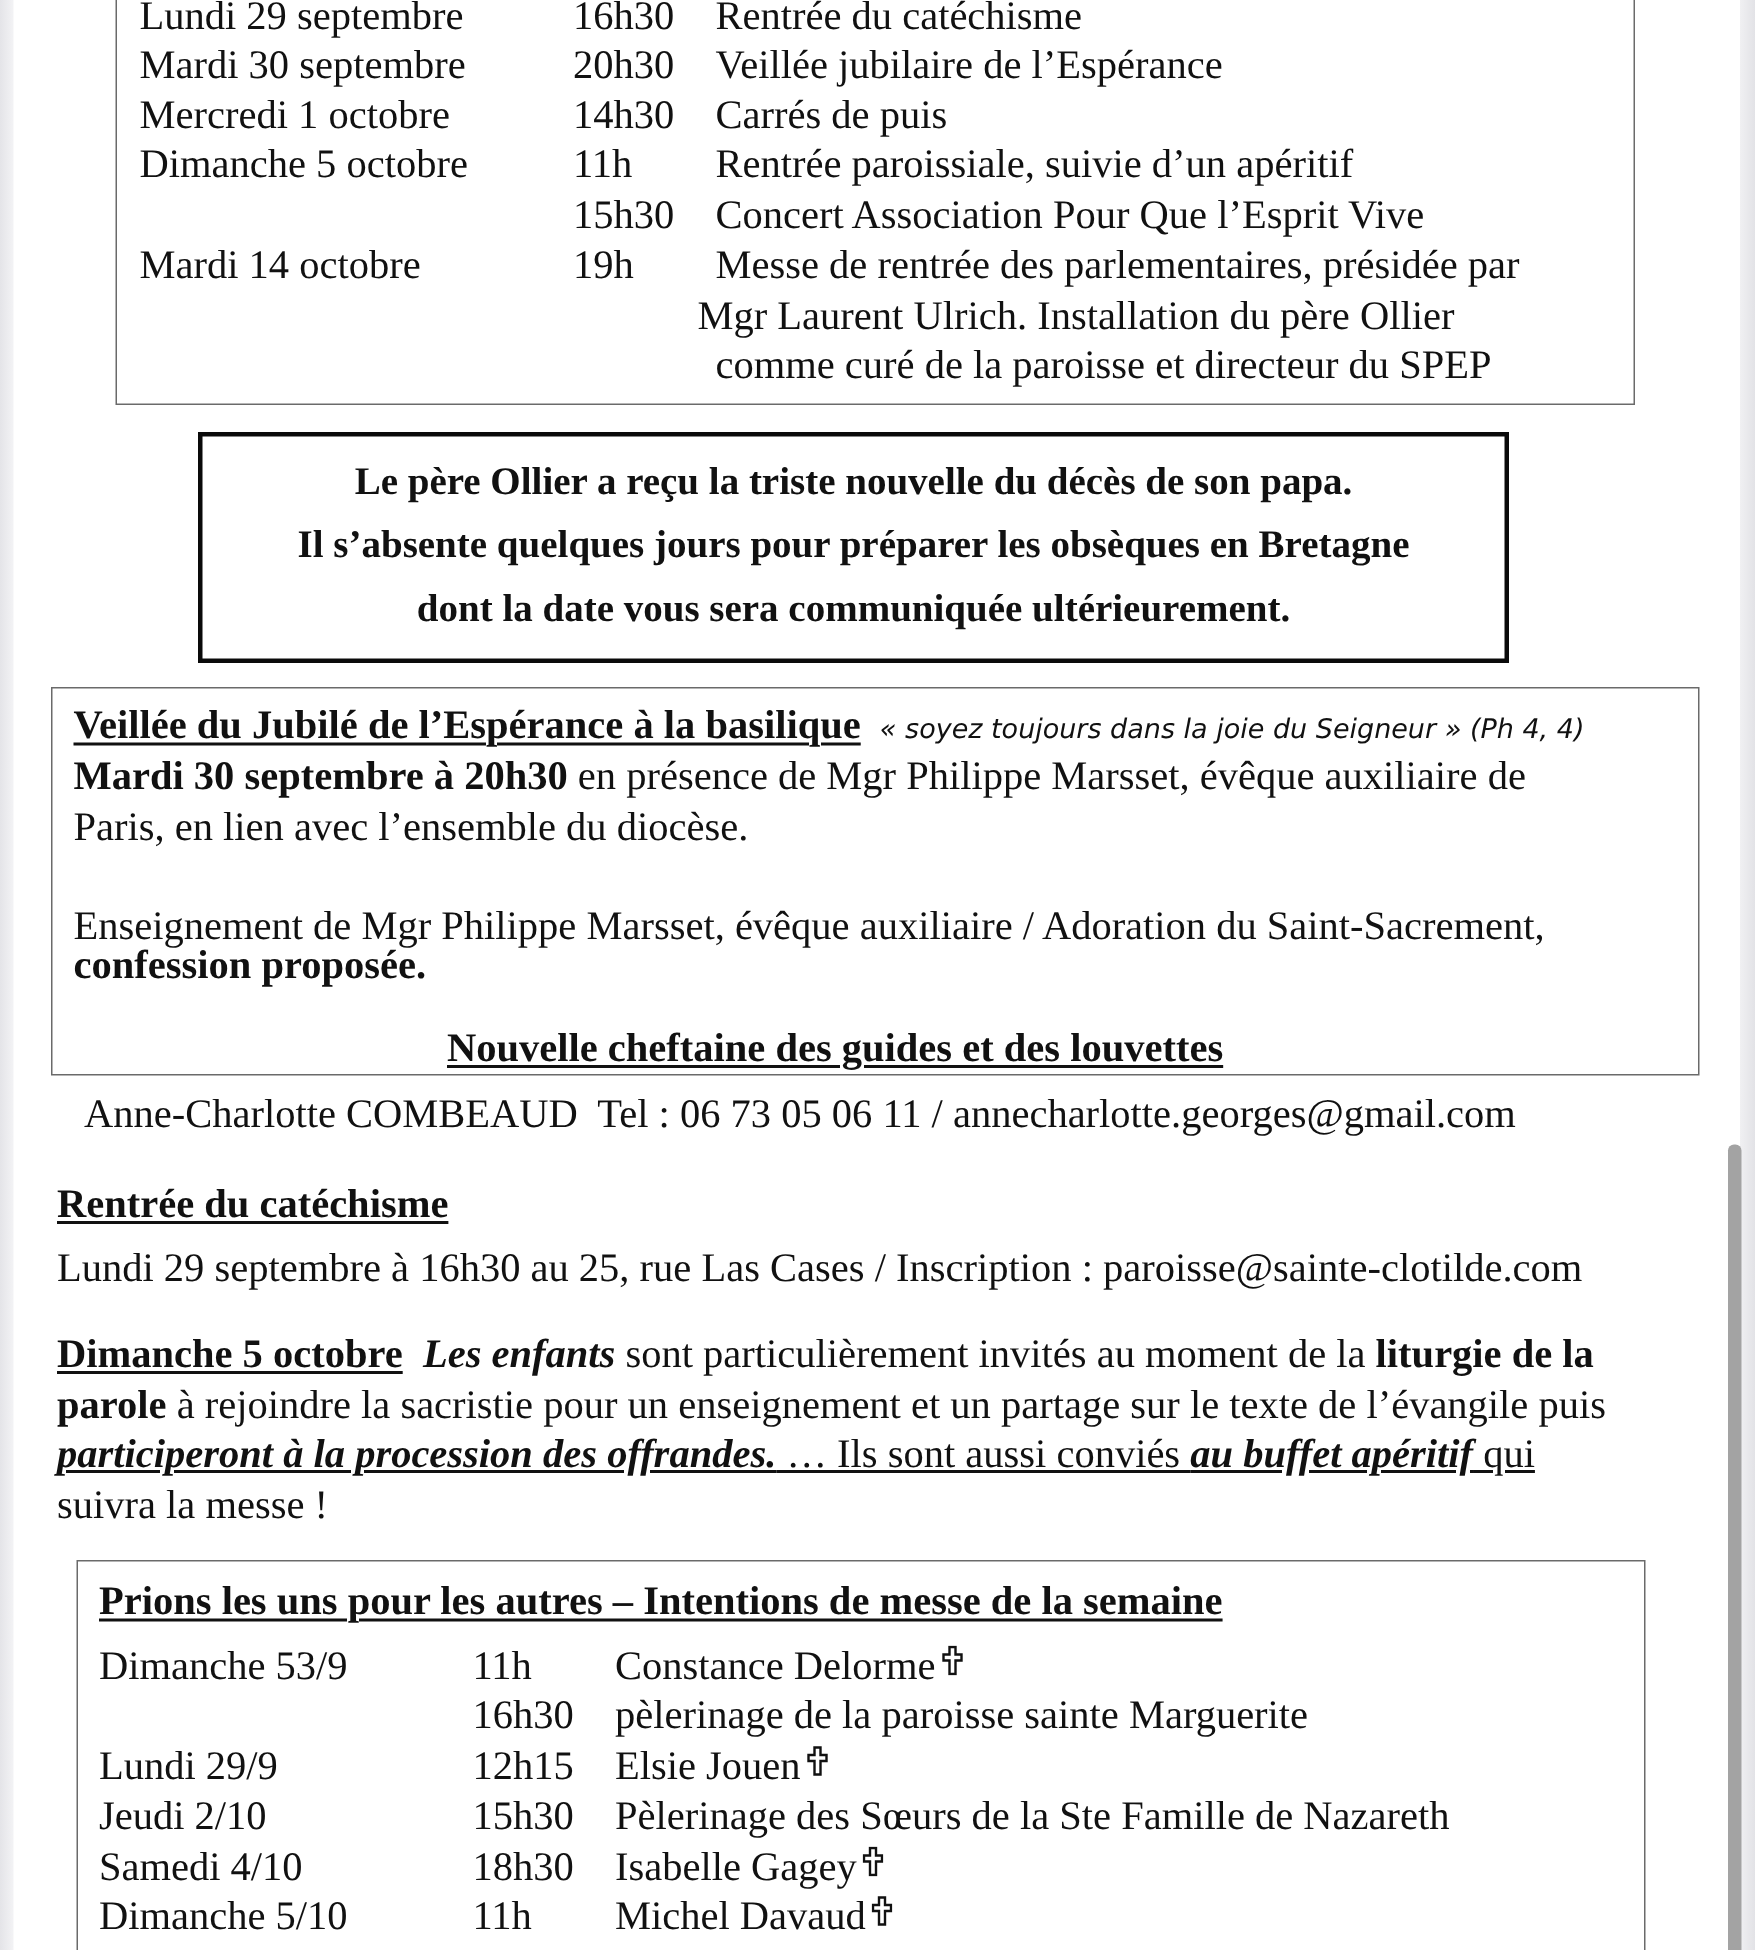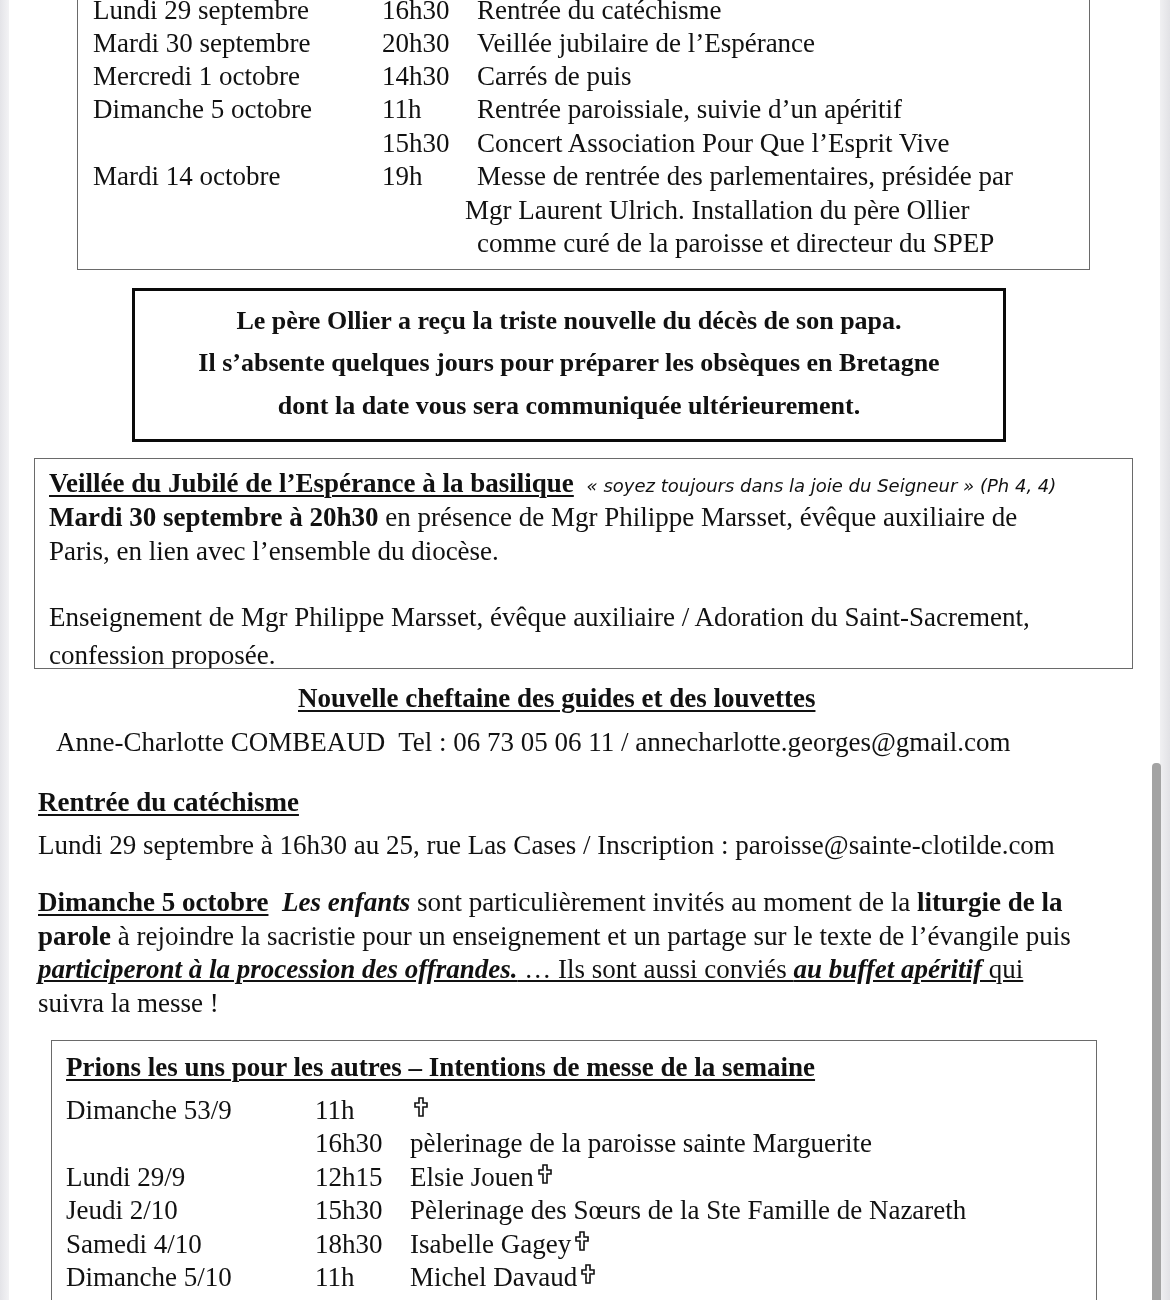--- a/index.html
+++ b/index.html
@@ -82,31 +82,31 @@
     <span class="c3" style="left:384px">comme curé de la paroisse et directeur du SPEP</span>
   </div>
 </div>
 
 <div class="box thick" style="left:132px; top:288px; width:874px; height:154px;">
   <div class="alert-line" style="top:15px;">Le père Ollier a reçu la triste nouvelle du décès de son papa.</div>
   <div class="alert-line" style="top:57px;">Il s’absente quelques jours pour préparer les obsèques en Bretagne</div>
   <div class="alert-line" style="top:100px;">dont la date vous sera communiquée ultérieurement.</div>
 </div>
 
-<div class="box thin" style="left:34px; top:458px; width:1099px; height:211px; overflow:hidden;">
+<div class="box thin" style="left:34px; top:458px; width:1099px; height:259px; overflow:hidden;">
   <div class="para" style="left:14px; top:8px;">
     <span class="b u">Veillée du Jubilé de l’Espérance à la basilique</span>
     <span class="quote" style="margin-left:6px;">« soyez toujours dans la joie du Seigneur » (Ph 4, 4)</span>
   </div>
   <div class="para" style="left:14px; top:42px;">
     <span class="b">Mardi 30 septembre à 20h30</span><span> en présence de Mgr Philippe Marsset, évêque auxiliaire de</span>
   </div>
   <div class="para" style="left:14px; top:76px;">Paris, en lien avec l’ensemble du diocèse.</div>
   <div class="para" style="left:14px; top:142px;">Enseignement de Mgr Philippe Marsset, évêque auxiliaire / Adoration du Saint-Sacrement,</div>
-  <div class="para" style="left:14px; top:180px;">confession proposée.</div>
+  <div class="para" style="left:14px; top:168px;font-weight:bold;">confession proposée.</div>
 </div>
 
 <div class="para b u" style="left:298px; top:682px;">Nouvelle cheftaine des guides et des louvettes</div>
 <div class="para" style="left:56px; top:726px; white-space:pre;">Anne-Charlotte COMBEAUD  Tel : 06 73 05 06 11 / annecharlotte.georges@gmail.com</div>
 
 <div class="para b u" style="left:38px; top:786px;">Rentrée du catéchisme</div>
 <div class="para" style="left:38px; top:829px;">Lundi 29 septembre à 16h30 au 25, rue Las Cases / Inscription : paroisse@sainte-clotilde.com</div>
 
 <div class="para" style="left:38px; top:886px;">
   <span class="b u">Dimanche 5 octobre</span>&nbsp;
@@ -120,21 +120,21 @@
 </div>
 <div class="para" style="left:38px; top:987px;">suivra la messe !</div>
 
 <div class="box thin" style="left:51px; top:1040px; width:1046px; height:280px;"></div>
 <div class="para b u" style="left:66px; top:1051px;">Prions les uns pour les autres – Intentions de messe de la semaine</div>
 
 <div>
   <div class="row" style="left:66px; top:1094px;">
     <span class="c1" style="left:0">Dimanche 53/9</span>
     <span class="c2" style="left:249px">11h</span>
-    <span class="c3" style="left:344px"><svg class="cross" viewBox="0 0 14 20">
+    <span class="c3" style="left:344px"><span>Constance Delorme</span><svg class="cross" viewBox="0 0 14 20">
           <path d="M5 1h4v5h4v4h-4v9h-4v-9h-4v-4h4z" fill="#fff" stroke="#111" stroke-width="1.6"></path>
         </svg></span>
   </div>
   <div class="row" style="left:66px; top:1127px;">
     <span class="c2" style="left:249px">16h30</span>
     <span class="c3" style="left:344px">pèlerinage de la paroisse sainte Marguerite</span>
   </div>
   <div class="row" style="left:66px; top:1161px;">
     <span class="c1" style="left:0">Lundi 29/9</span>
     <span class="c2" style="left:249px">12h15</span>

